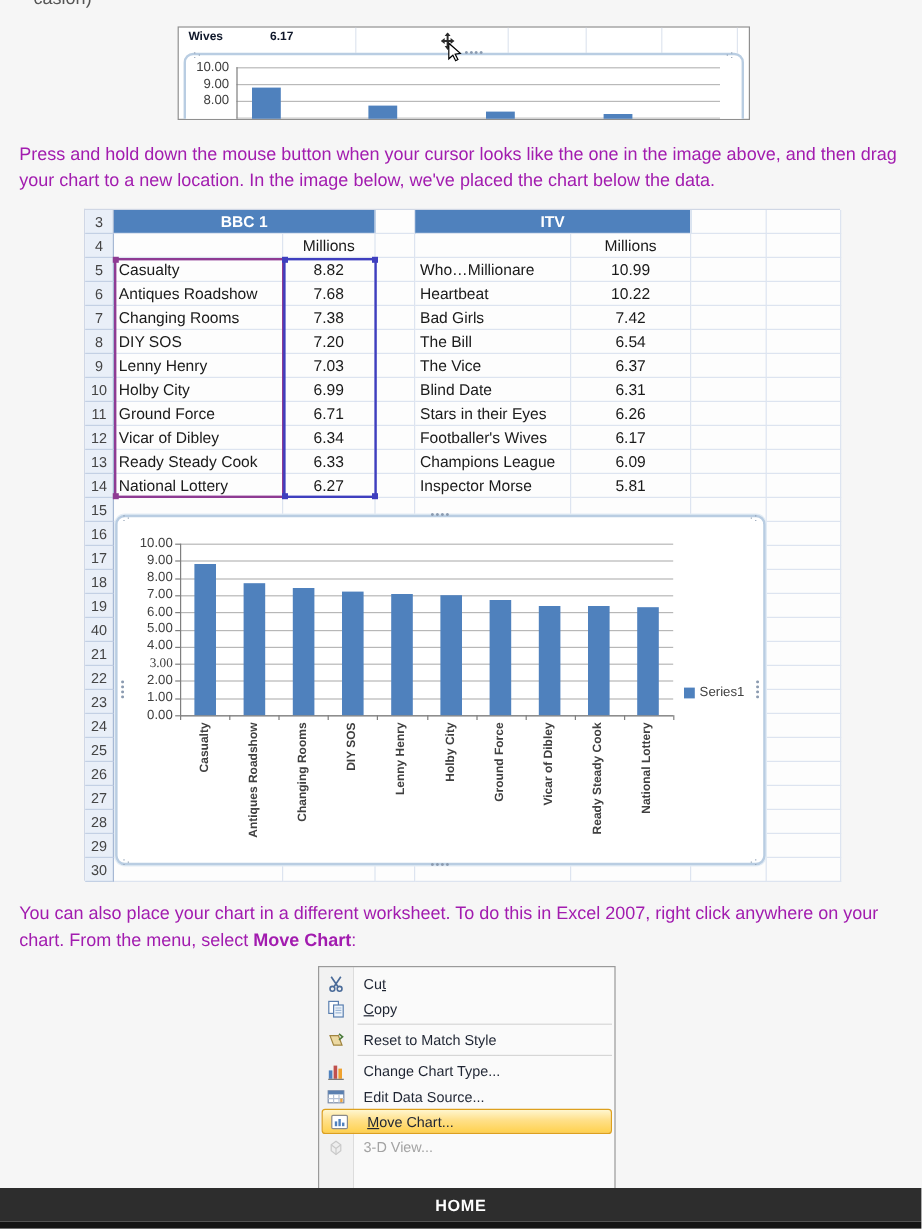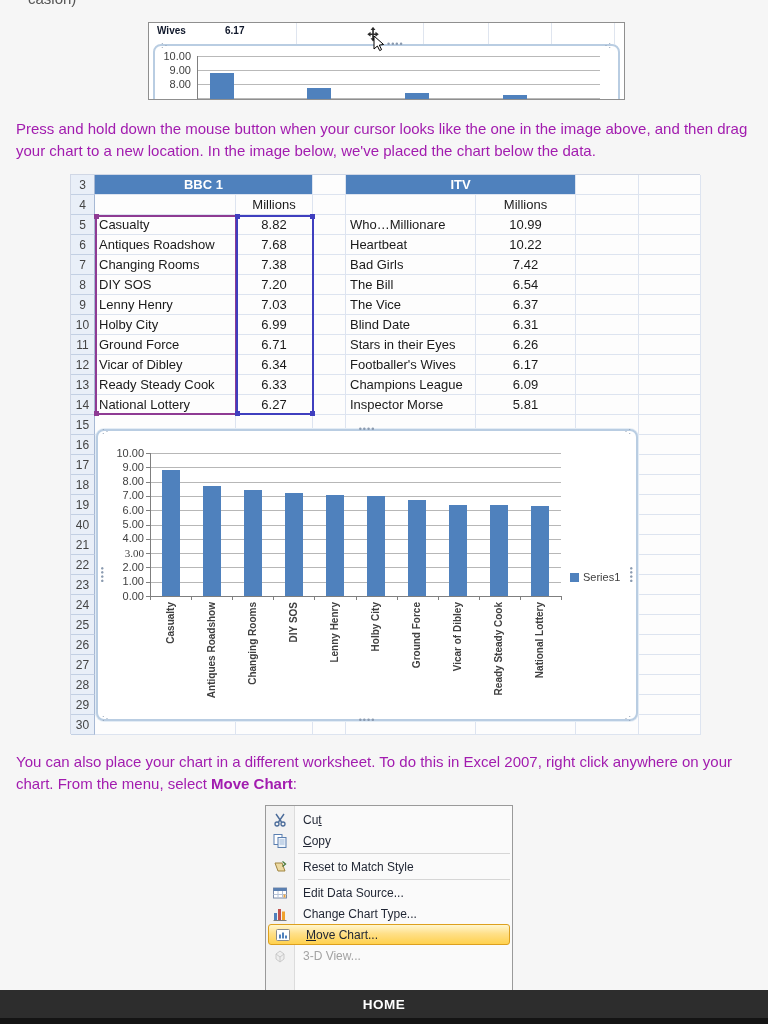--- a/index.html
+++ b/index.html
@@ -489,39 +489,39 @@
           <polygon points="3,4 10,4 13,12 6,12" fill="#ecd9a2" stroke="#a08540"></polygon>
           <path d="M10.5 2.5 l3 2.5 -3 2.5" fill="none" stroke="#4a7a3a" stroke-width="1.3"></path>
         </svg>
       </span>
       <span class="mi-label">Reset to Match Style</span>
     </div>
     <div class="menu-sep"></div>
     <div class="menu-item">
       <span class="mi-icon">
         <svg width="16" height="16" viewBox="0 0 16 16">
+          <rect x="2" y="7" width="3" height="7" fill="#4f81bd"></rect>
+          <rect x="6" y="3" width="3" height="11" fill="#c0504d"></rect>
+          <rect x="10" y="5.5" width="3" height="8.5" fill="#f0a22e"></rect>
+          <path d="M1.5 14.5 h13" stroke="#7a7a7a"></path>
+        </svg>
+      </span>
+      <span class="mi-label">Change Chart Type...</span>
+    </div>
+    <div class="menu-item">
+      <span class="mi-icon">
+        <svg width="16" height="16" viewBox="0 0 16 16">
           <rect x="1.5" y="3" width="13" height="10" fill="#fff" stroke="#7a8ba8"></rect>
           <rect x="1.5" y="3" width="13" height="3" fill="#5a7fb0"></rect>
           <path d="M6 6 v7 M10.5 6 v7 M1.5 9.5 h13" stroke="#b6c2d6" stroke-width="1"></path>
           <rect x="11.5" y="9.5" width="2" height="3" fill="#e8a13d"></rect>
         </svg>
       </span>
       <span class="mi-label">Edit Data Source...</span>
     </div>
-    <div class="menu-item">
-      <span class="mi-icon">
-        <svg width="16" height="16" viewBox="0 0 16 16">
-          <rect x="2" y="7" width="3" height="7" fill="#4f81bd"></rect>
-          <rect x="6" y="3" width="3" height="11" fill="#c0504d"></rect>
-          <rect x="10" y="5.5" width="3" height="8.5" fill="#f0a22e"></rect>
-          <path d="M1.5 14.5 h13" stroke="#7a7a7a"></path>
-        </svg>
-      </span>
-      <span class="mi-label">Change Chart Type...</span>
-    </div>
     <div class="menu-item highlight">
       <span class="mi-icon">
         <svg width="16" height="16" viewBox="0 0 16 16">
           <rect x="1.5" y="2.5" width="13" height="11" rx="1" fill="#fff" stroke="#8a8a8a"></rect>
           <rect x="4" y="7.5" width="2" height="4" fill="#4f81bd"></rect>
           <rect x="7" y="5.5" width="2" height="6" fill="#4f81bd"></rect>
           <rect x="10" y="8.5" width="2" height="3" fill="#4f81bd"></rect>
         </svg>
       </span>
       <span class="mi-label"><u>M</u>ove Chart...</span>

